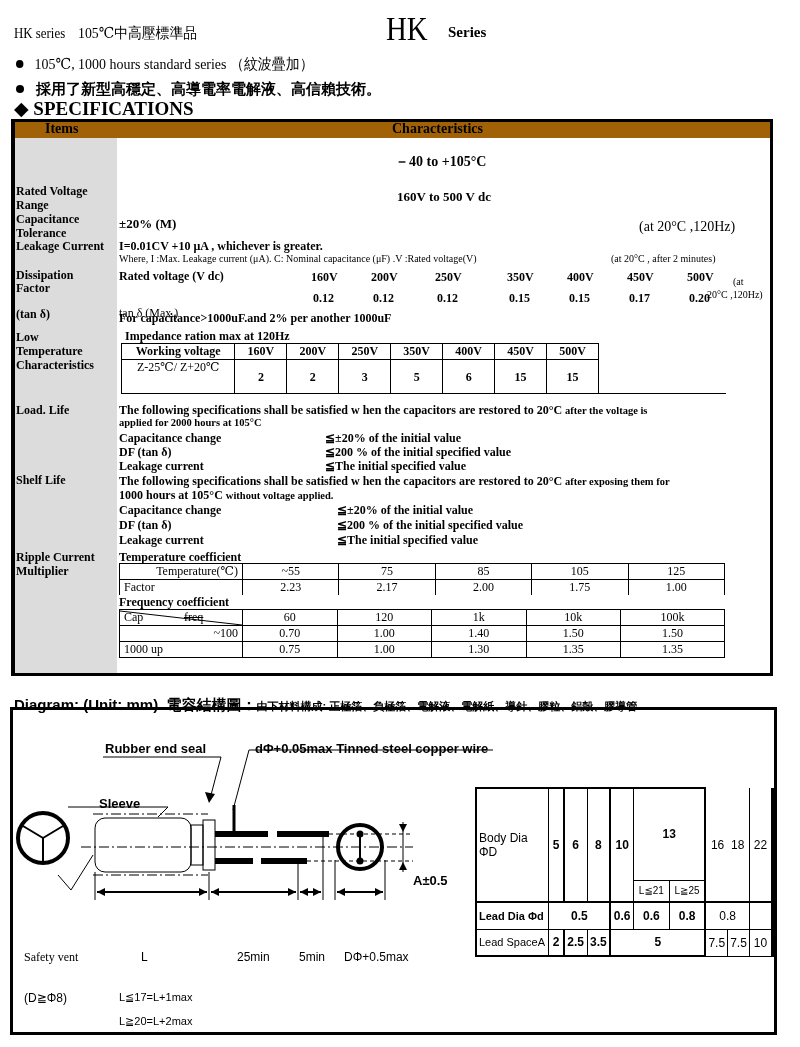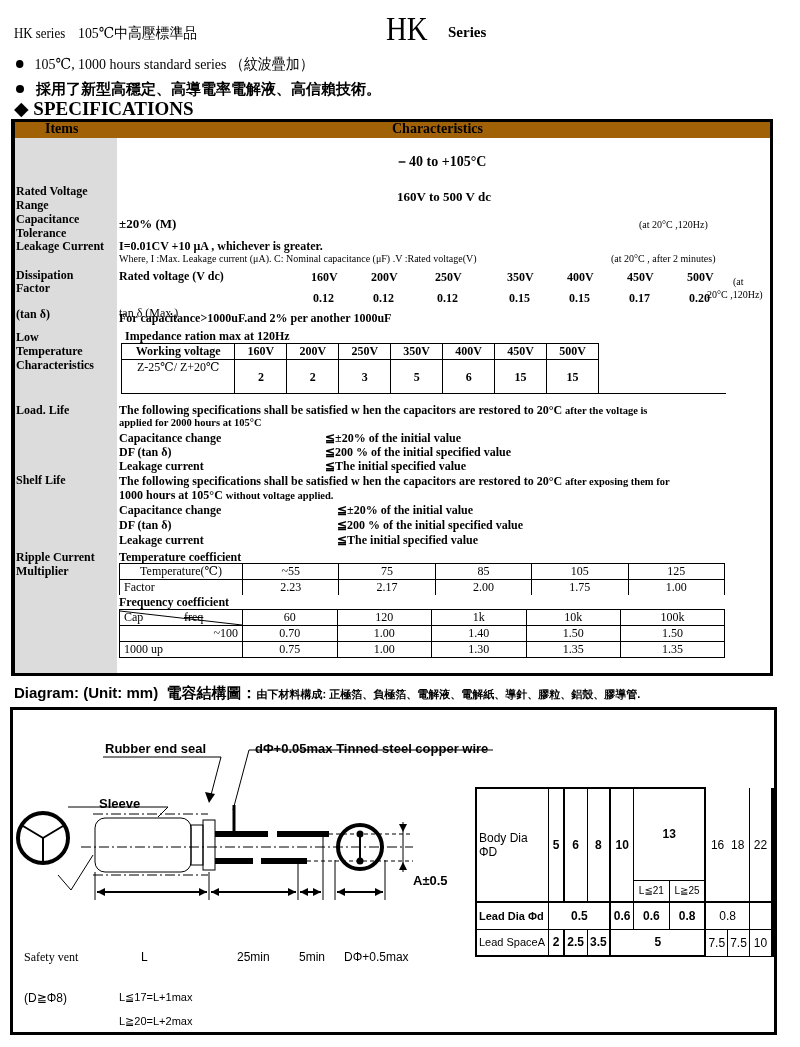--- a/index.html
+++ b/index.html
@@ -1,19 +1,19 @@
 <!DOCTYPE html>
 <html><head>
 <meta charset="utf-8">
 <style>
   html, body { margin:0; padding:0; background:#fff; }
   body { width:800px; height:1047px; position:relative; overflow:hidden;
          font-family:"Liberation Serif","DejaVu Serif",serif; color:#000; }
   .abs { position:absolute; white-space:nowrap; }
-  .sans { font-family:"Liberation Sans","DejaVu Sans",sans-serif; }
+  .sans { font-family:"Liberation Sans","DejaVu Sans",sans-serif;margin-top:12px; }
   .b { font-weight:bold; }
 
   
   #hdr-left { left:14px; top:24px; font-size:14px; transform:scaleX(0.92); transform-origin:left; }
   #hdr-left .cn { font-size:15px; }
   #hdr-big { left:386px; top:10px; font-size:34px; transform:scaleX(0.85); transform-origin:left; }
   #hdr-series { left:448px; top:24px; font-size:15px; font-weight:bold; }
   .bullet { left:16px; font-size:15px; }
   .bullet .dot { display:inline-block; width:8px; height:8px; border-radius:50%; background:#000; margin-right:12px; vertical-align:middle; position:relative; top:-2px;}
   #bullet1 { top:55px; transform:scaleX(0.93); transform-origin:left; }
@@ -74,21 +74,21 @@
   </div>
   <div id="items-col"></div>
 
   <div class="t" style="left:380px;top:31px;font-size:14px">－40 to +105°C</div>
 
   <div class="lbl" style="top:62px;width:95px;white-space:normal">Rated Voltage Range</div>
   <div class="t" style="left:382px;top:67px;font-size:13px">160V to 500 V dc</div>
 
   <div class="lbl" style="top:90px;width:95px;white-space:normal">Capacitance Tolerance</div>
   <div class="t" style="left:104px;top:94px;font-size:13px">±20% (M)</div>
-  <div class="tn" style="left:624px;top:97px;font-size:10px">(at 20°C ,120Hz)</div>
+  <div class="tn" style="left:624px;top:97px;font-size:14px">(at 20°C ,120Hz)</div>
 
   <div class="lbl" style="top:117px">Leakage Current</div>
   <div class="t" style="left:104px;top:117px">I=0.01CV +10 μA , whichever is greater.</div>
   <div class="tn" style="left:104px;top:131px;font-size:10px">Where, I :Max. Leakage current (μA). C: Nominal capacitance (μF) .V :Rated voltage(V)</div>
   <div class="tn" style="left:596px;top:131px;font-size:10px">(at 20°C , after 2 minutes)</div>
 
   <div class="lbl" style="top:146px">Dissipation</div>
   <div class="lbl" style="top:159px">Factor</div>
   <div class="lbl" style="top:185px">(tan δ)</div>
   <div class="t" style="left:104px;top:147px">Rated voltage (V dc)</div>
@@ -137,21 +137,21 @@
   <div class="t" style="left:104px;top:352px"><span>The following specifications shall be satisfied w hen the capacitors are restored to 20°C</span> <span class="ts" style="position:static">after exposing them for</span></div>
   <div class="t" style="left:104px;top:366px"><span>1000 hours at 105°C</span> <span class="ts" style="position:static">without voltage applied.</span></div>
   <div id="shelf-items"></div>
 
   <div class="lbl" style="top:428px">Ripple Current</div>
   <div class="lbl" style="top:442px">Multiplier</div>
   <div class="t" style="left:104px;top:428px">Temperature coefficient</div>
   <table class="grid" style="left:104px;top:441px;width:606px;font-weight:normal">
     <tbody>
         <tr id="rt-head">
-          <td style="width:114px;text-align:center">Temperature(℃)</td>
+          <td style="width:114px;text-align:right">Temperature(℃)</td>
           <td>~55</td>
           <td>75</td>
           <td>85</td>
           <td>105</td>
           <td>125</td>
         </tr>
     <tr id="rt-fac">
           <td style="text-align:left;border-bottom:none">Factor</td>
           <td style="border-bottom:none">2.23</td>
           <td style="border-bottom:none">2.17</td>

